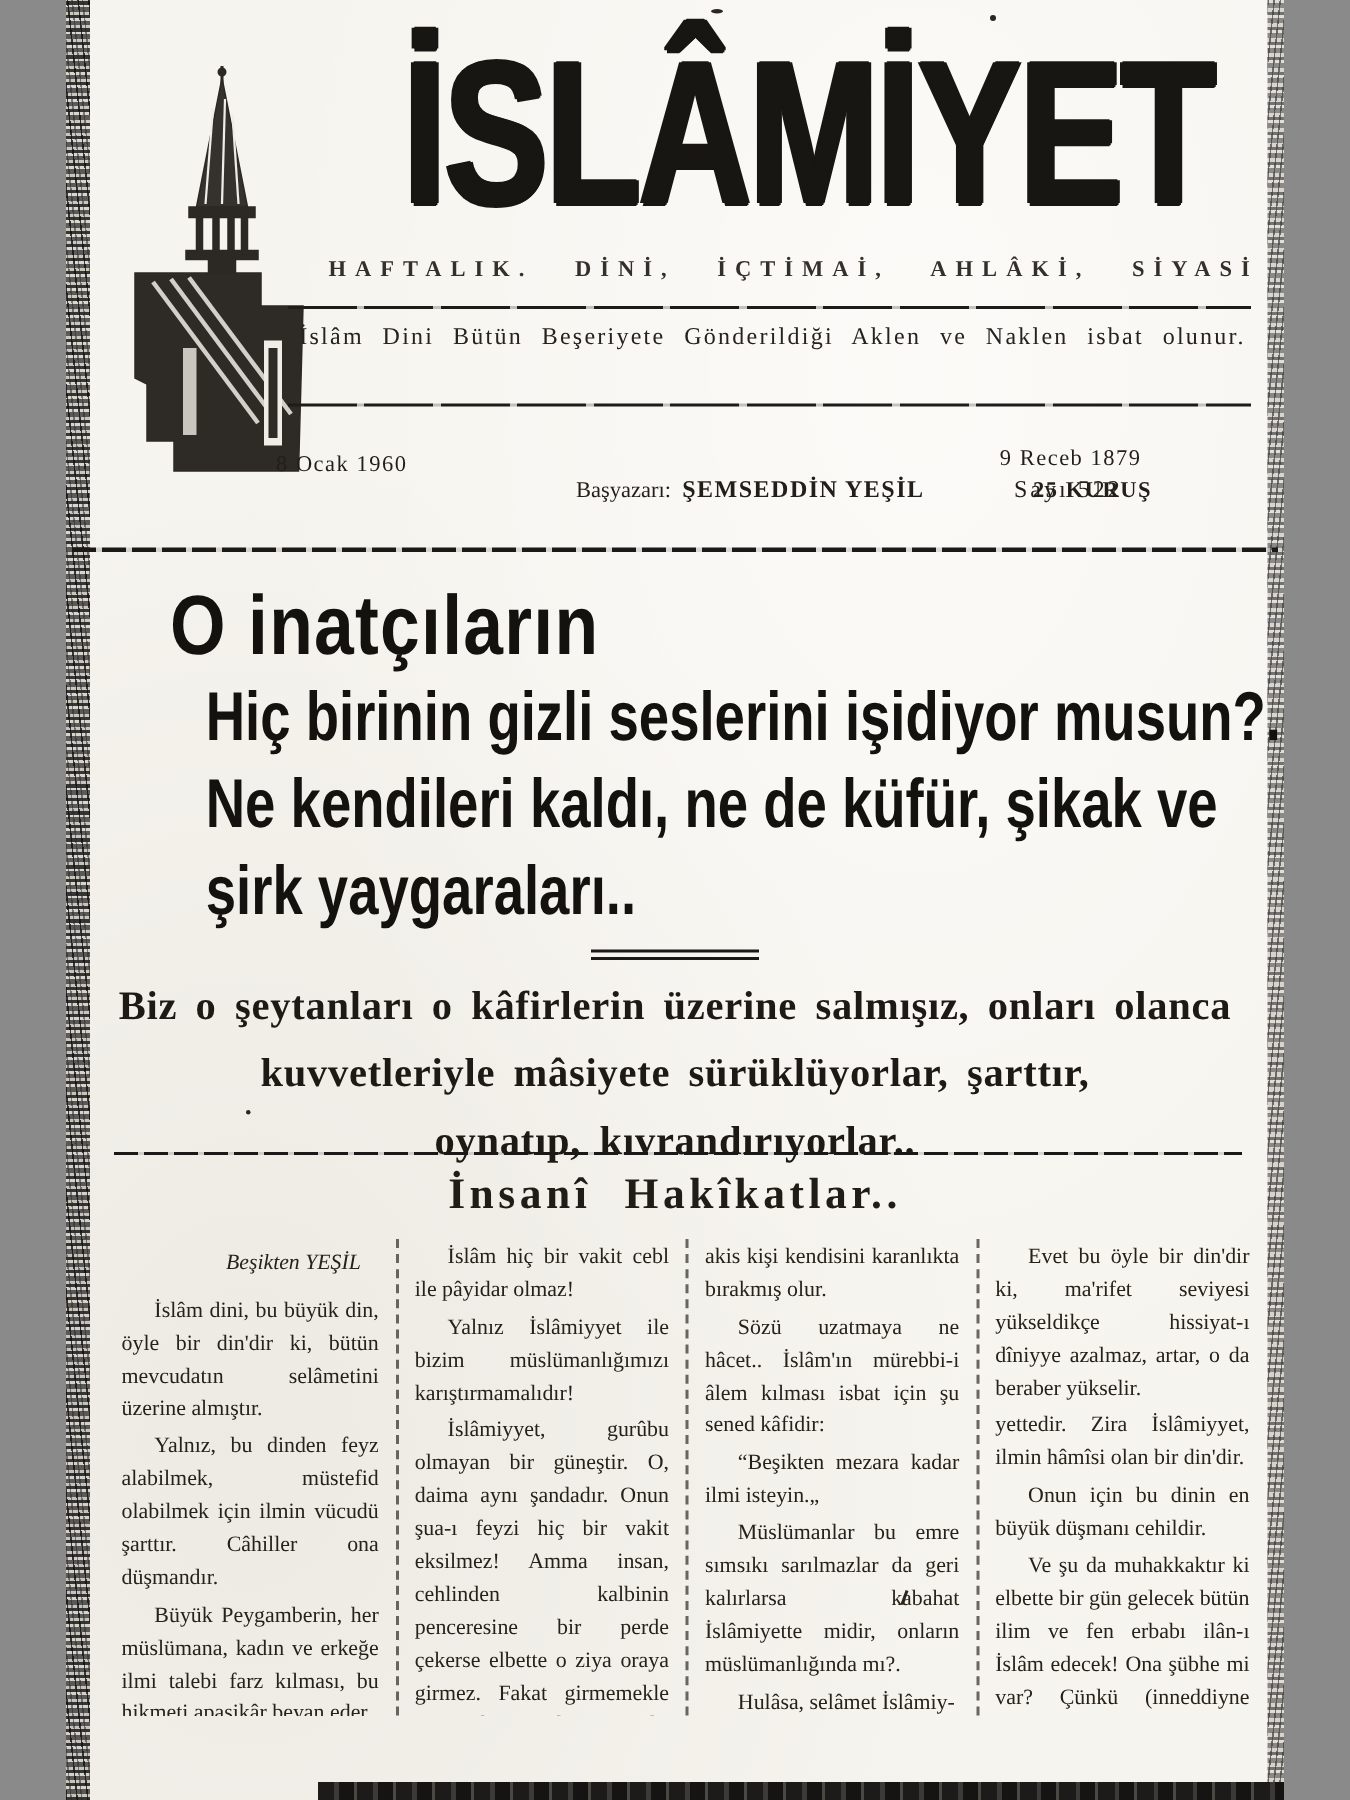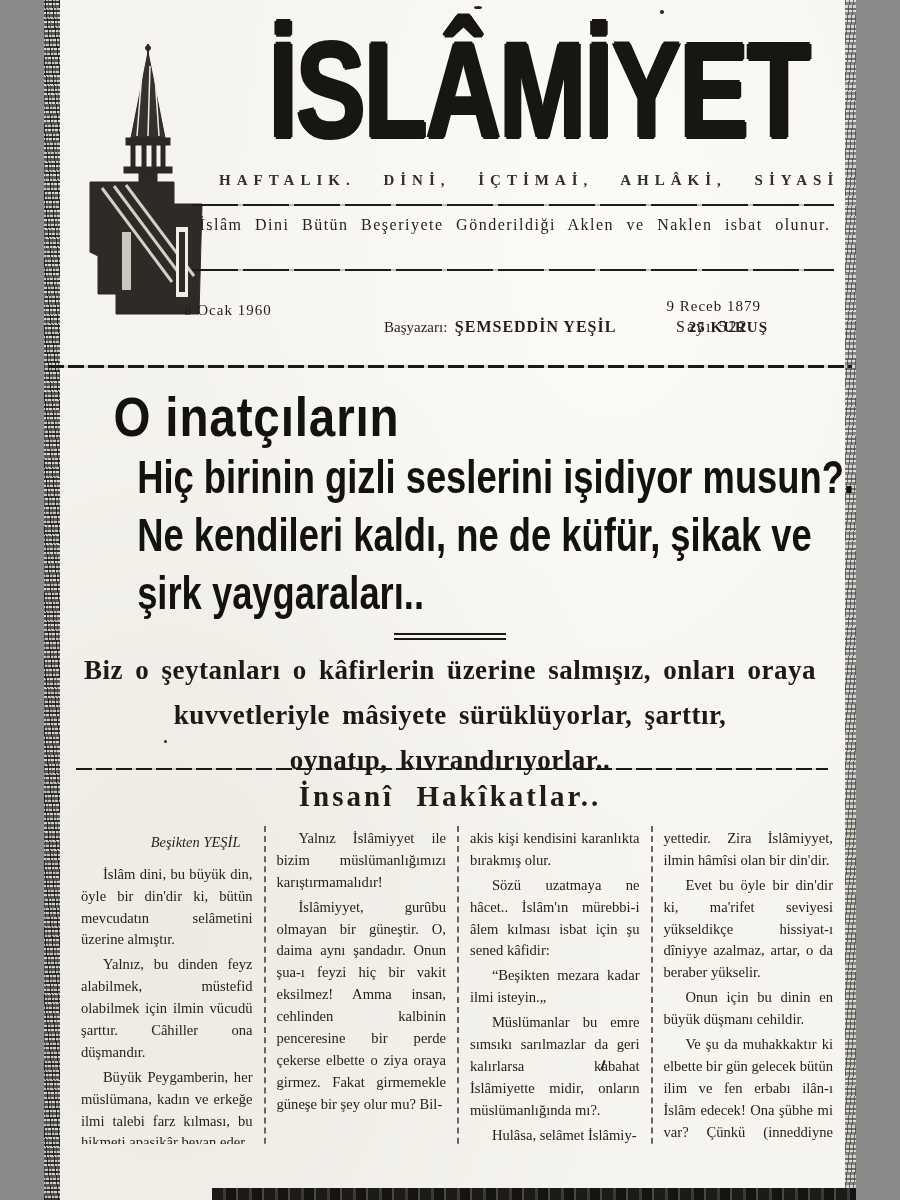--- a/index.html
+++ b/index.html
@@ -155,49 +155,50 @@
 
   <div class="headline">
     <div class="hl1">O inatçıların</div>
     <div class="hl">Hiç birinin gizli seslerini işidiyor musun?.</div>
     <div class="hl">Ne kendileri kaldı, ne de küfür, şikak ve</div>
     <div class="hl">şirk yaygaraları..</div>
     <div class="hl-underline"></div>
   </div>
 
   <div class="subhead">
-    <div>Biz o şeytanları o kâfirlerin üzerine salmışız, onları oraya</div>
+    <div>Biz o şeytanları o kâfirlerin üzerine salmışız, onları olanca</div>
     <div>kuvvetleriyle mâsiyete sürüklüyorlar, şarttır,</div>
     <div>oynatıp, kıvrandırıyorlar..</div>
   </div>
 
   <div class="rule-dashed thin" style="left:32px; right:28px; top:768px;"></div>
 
   <div class="section-title">İnsanî Hakîkatlar..</div>
 
   <div class="columns">
     <div class="col">
       <div class="byline">Beşikten YEŞİL</div>
       <p class="para">İslâm dini, bu büyük din, öyle bir din'dir ki, bütün mevcudatın selâmetini üzerine almıştır.</p>
       <p class="para">Yalnız, bu dinden feyz alabilmek, müstefid olabilmek için ilmin vücudü şarttır. Câhiller ona düşmandır.</p>
       <p class="para">Büyük Peygamberin, her müslümana, kadın ve erkeğe ilmi talebi farz kılması, bu hikmeti apaşikâr beyan eder.</p>
       <p class="para">İşte buna binaendir ki ehl-i</p>
     </div>
     <div class="col">
+      <p class="para">İslâm hiç bir vakit cebl ile pâyidar olmaz!</p>
       <p class="para">Yalnız İslâmiyyet ile bizim müslümanlığımızı karıştırmamalıdır!</p>
       <p class="para">İslâmiyyet, gurûbu olmayan bir güneştir. O, daima aynı şandadır. Onun şua-ı feyzi hiç bir vakit eksilmez! Amma insan, cehlinden kalbinin penceresine bir perde çekerse elbette o ziya oraya girmez. Fakat girmemekle güneşe bir şey olur mu? Bil-</p>
     </div>
     <div class="col">
       <p class="para" style="text-indent:0;">akis kişi kendisini karanlıkta bırakmış olur.</p>
       <p class="para">Sözü uzatmaya ne hâcet.. İslâm'ın mürebbi-i âlem kılması isbat için şu sened kâfidir:</p>
       <p class="para">“Beşikten mezara kadar ilmi isteyin.„</p>
       <p class="para">Müslümanlar bu emre sımsıkı sarılmazlar da geri kalırlarsa kabahat İslâmiyette midir, onların müslümanlığında mı?.</p>
       <p class="para">Hulâsa, selâmet İslâmiy-</p>
     </div>
     <div class="col">
+      <p class="para">Evet bu öyle bir din'dir ki, ma'rifet seviyesi yükseldikçe hissiyat-ı dîniyye azalmaz, artar, o da beraber yükselir.</p>
       <p class="para" style="text-indent:0;">yettedir. Zira İslâmiyyet, ilmin hâmîsi olan bir din'dir.</p>
-      <p class="para">Evet bu öyle bir din'dir ki, ma'rifet seviyesi yükseldikçe hissiyat-ı dîniyye azalmaz, artar, o da beraber yükselir.</p>
       <p class="para">Onun için bu dinin en büyük düşmanı cehildir.</p>
       <p class="para">Ve şu da muhakkaktır ki elbette bir gün gelecek bütün ilim ve fen erbabı ilân-ı İslâm edecek! Ona şübhe mi var? Çünkü (inneddiyne indallahil islâm) fermanı var!</p>
     </div>
   </div>
 
 </div>
 
 </body></html>

